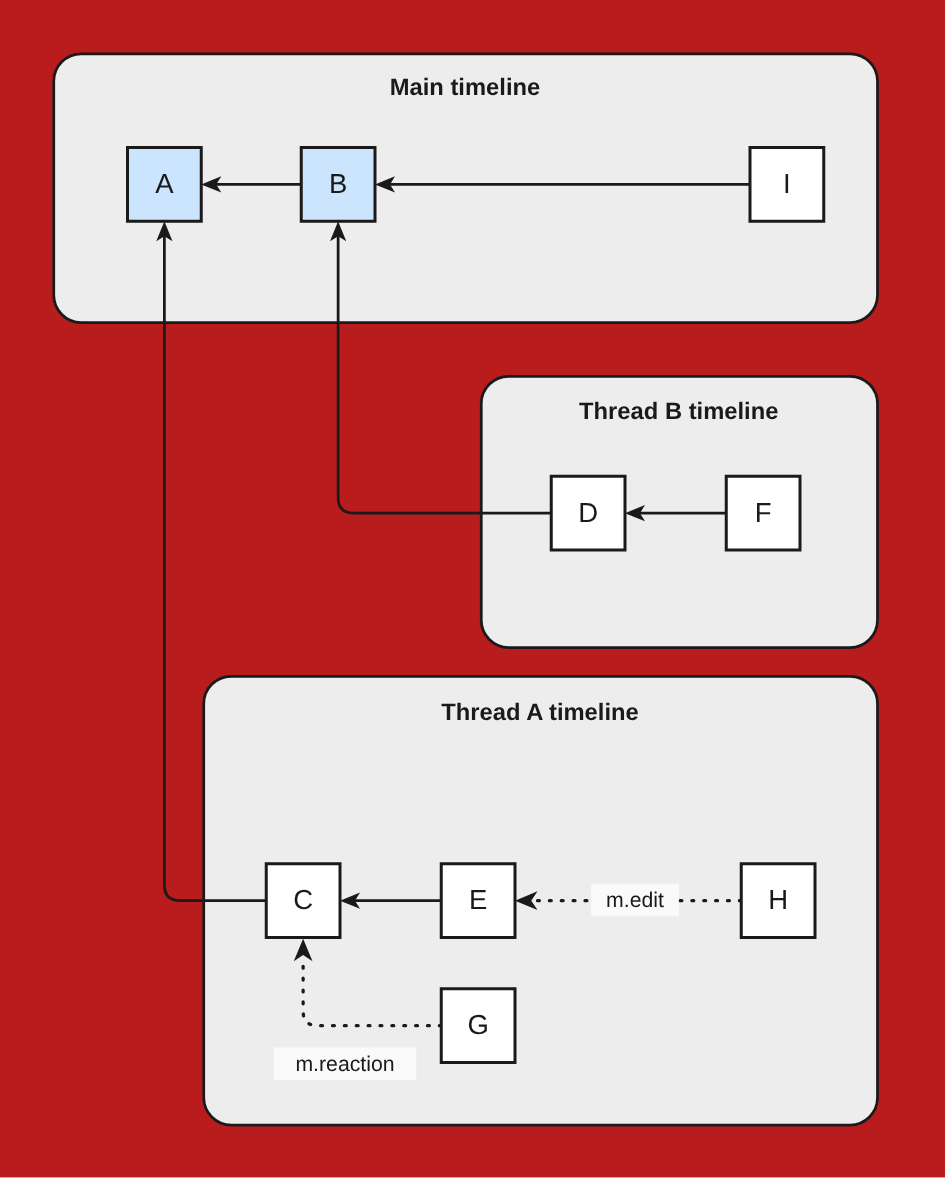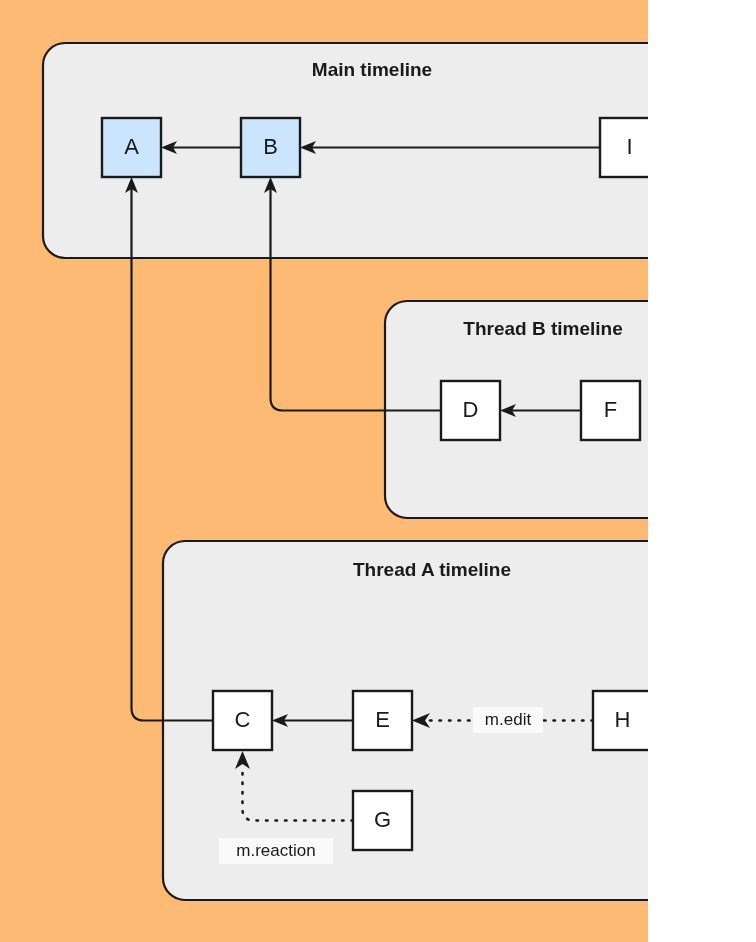--- a/index.html
+++ b/index.html
@@ -5,23 +5,23 @@
   html, body {
     margin: 0;
     padding: 0;
     background: #ffffff;
   }
   body {
     font-family: "Liberation Sans", sans-serif;
   }
   #canvas {
     position: relative;
-    width: 648px;
+    width: 756px;
     height: 942px;
-    background: #fdba74;
+    background: #b91c1c;
     overflow: hidden;
   }
   #canvas svg {
     position: absolute;
     left: 0;
     top: 0;
   }
   .grp-label {
     font-family: "Liberation Sans", sans-serif;
     font-size: 19px;

